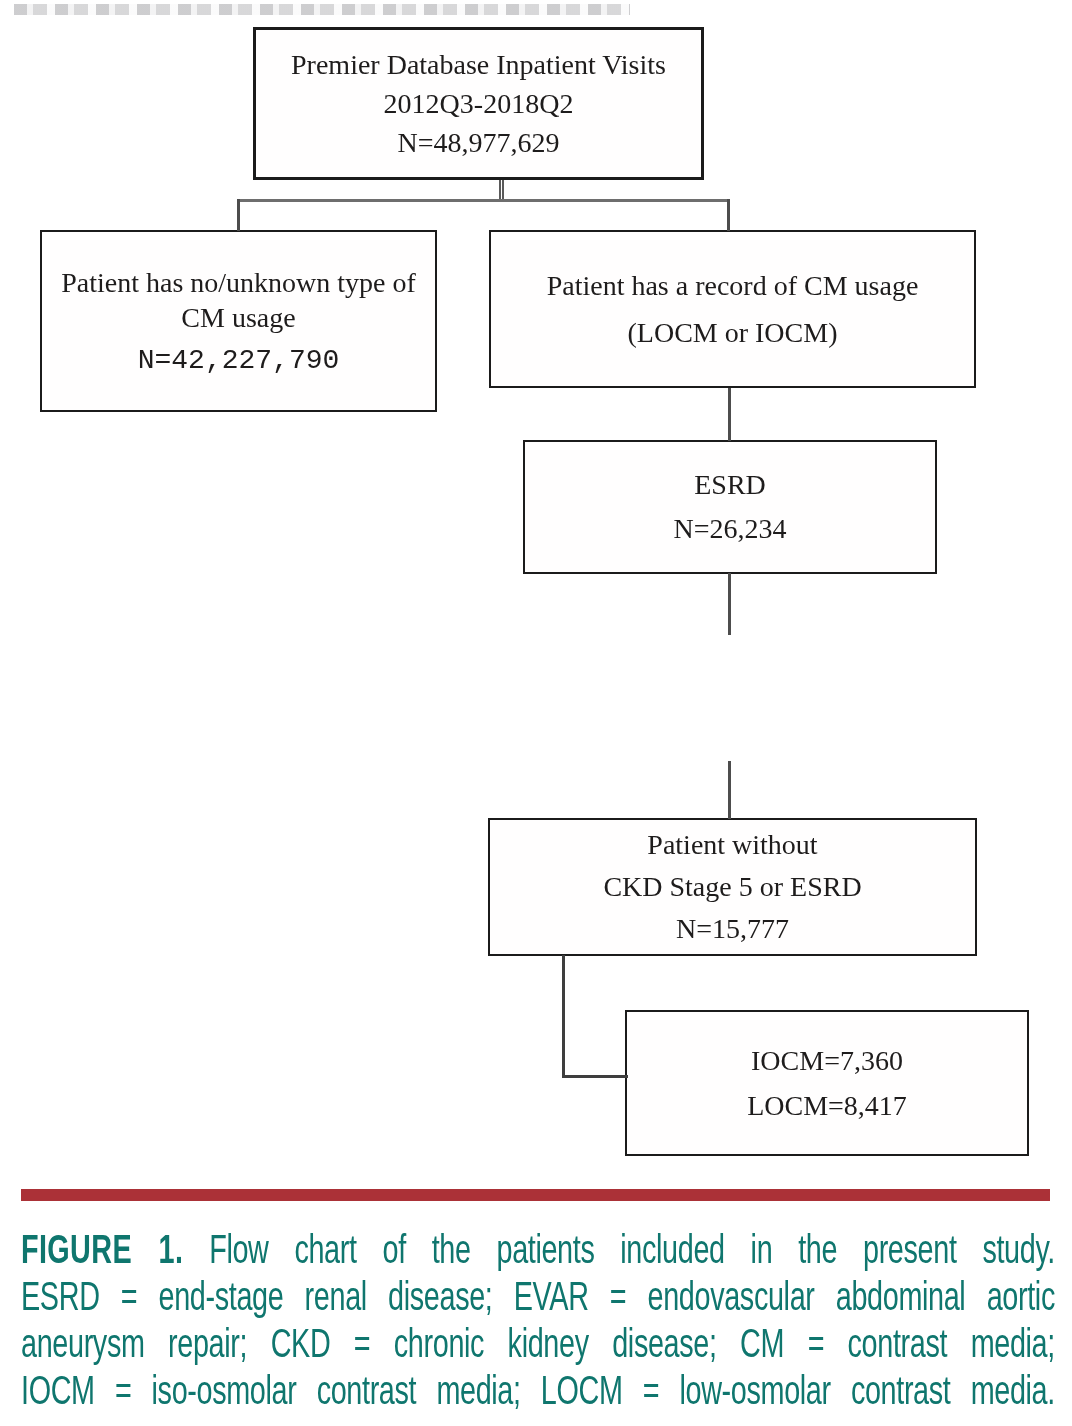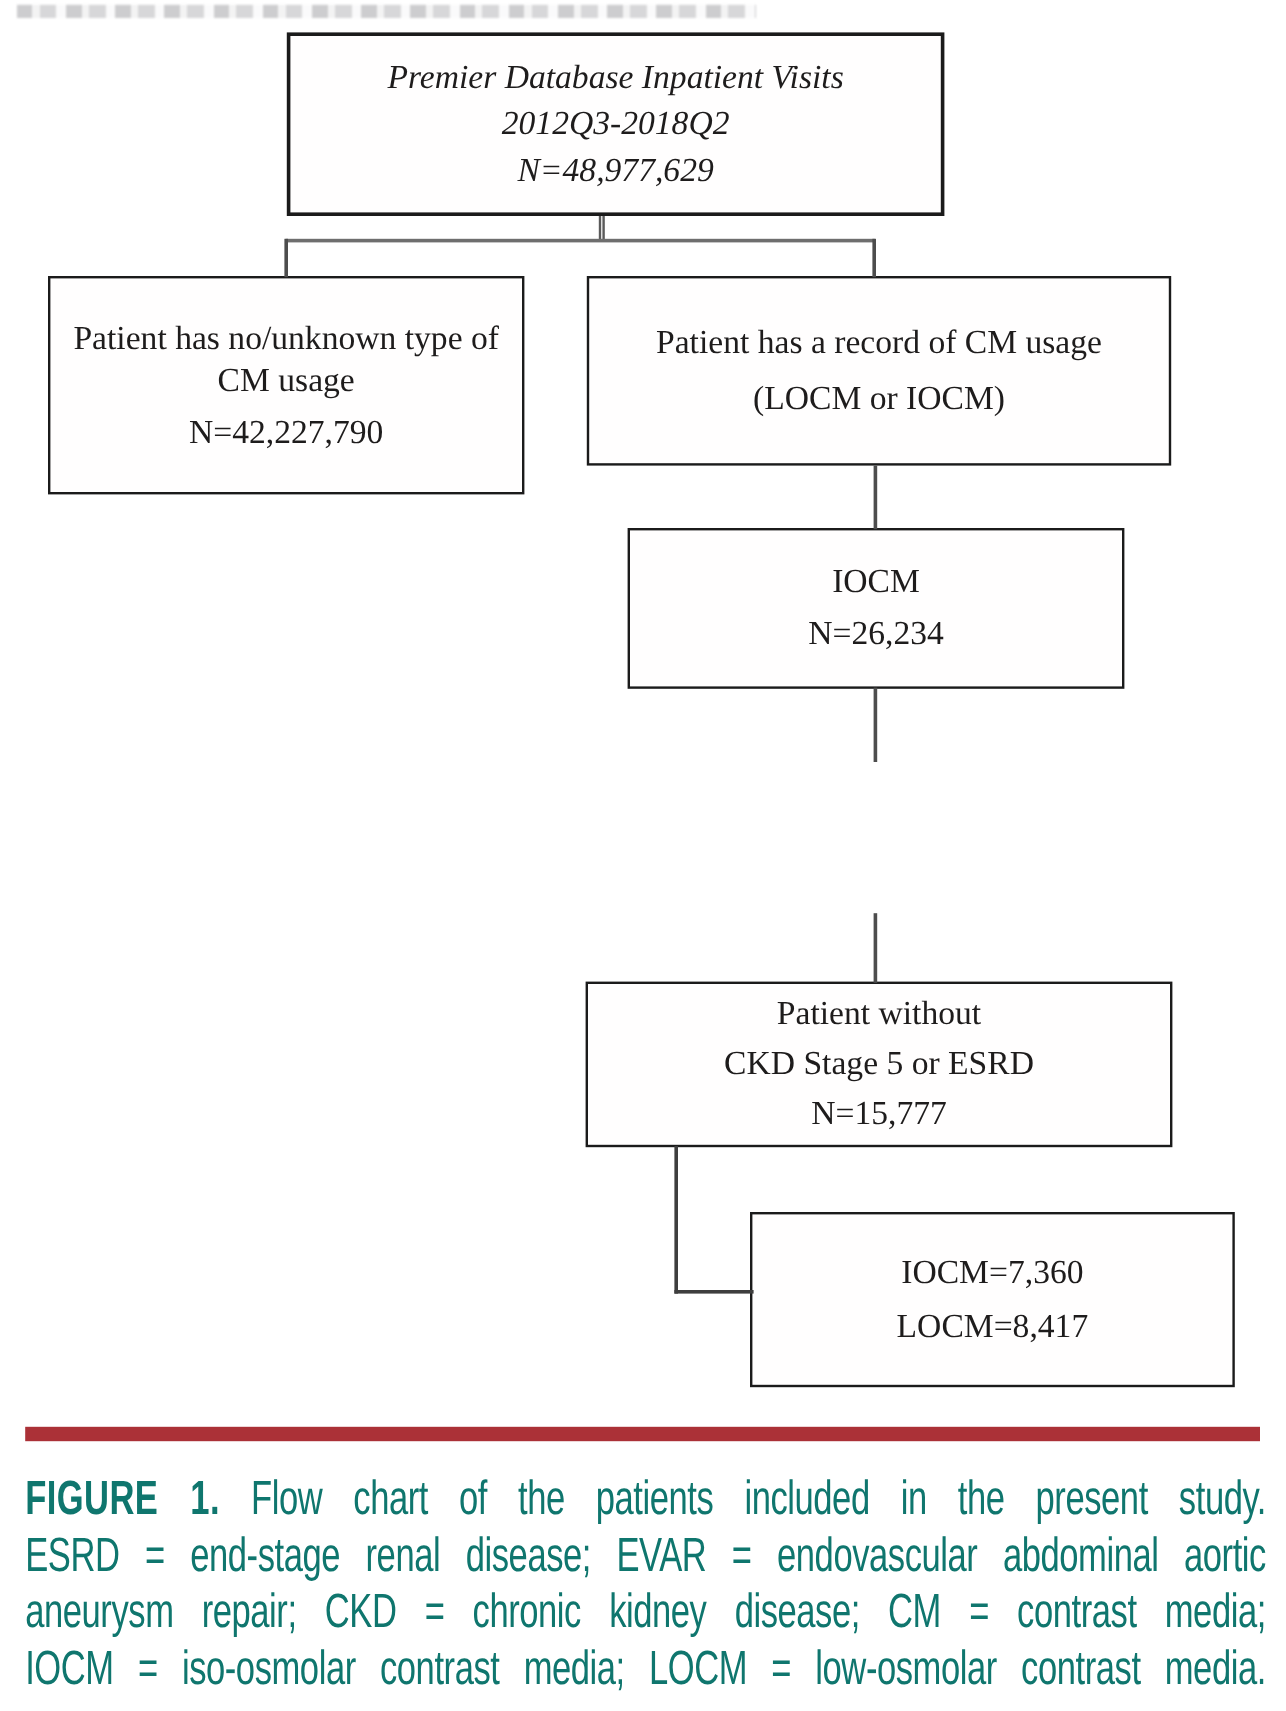--- a/index.html
+++ b/index.html
@@ -34,25 +34,25 @@
     justify-content: center;
     align-items: center;
     text-align: center;
     color: #1e1c1c;
     font-size: 28px;
     box-sizing: border-box;
     white-space: nowrap;
   }
   .nline { width: 100%; }
 
-  .node-root      { left: 239px; top: 27px;  width: 548px; height: 153px; border-width: 3px; font-style: italic; }
+  .node-root      { left: 253px; top: 27px;  width: 451px; height: 153px; border-width: 3px; }
   .node-root      .nline { line-height: 39px; }
   .node-no_cm     { left: 40px;  top: 230px; width: 397px; height: 182px; }
   .node-no_cm     .nline { line-height: 35px; }
-  .node-no_cm     .nline:last-child { margin-top: 8px; }
+  .node-no_cm     .nline:last-child { margin-top: 8px; font-family: Liberation Mono, monospace; }
   .node-cm        { left: 489px; top: 230px; width: 487px; height: 158px; align-items: center; }
   .node-cm        .nline { line-height: 47px; }
   .node-evar      { left: 523px; top: 440px; width: 414px; height: 134px; }
   .node-evar      .nline { line-height: 44px; }
   .node-high_risk { left: 523px; top: 634px; width: 414px; height: 128px; }
   .node-high_risk .nline { line-height: 41px; }
   .node-no_ckd5   { left: 488px; top: 818px; width: 489px; height: 138px; }
   .node-no_ckd5   .nline { line-height: 42px; }
   .node-cohort    { left: 625px; top: 1010px; width: 404px; height: 146px; }
   .node-cohort    .nline { line-height: 45px; }
@@ -118,21 +118,21 @@
     <div class="nline">CM usage</div>
     <div class="nline">N=42,227,790</div>
   </div>
 
   <div class="node node-cm">
     <div class="nline">Patient has a record of CM usage</div>
     <div class="nline">(LOCM or IOCM)</div>
   </div>
 
   <div class="node node-evar">
-    <div class="nline">IOCM</div>
+    <div class="nline">ESRD</div>
     <div class="nline">N=26,234</div>
   </div>
 
 
   <div class="node node-no_ckd5">
     <div class="nline">Patient without</div>
     <div class="nline">CKD Stage 5 or ESRD</div>
     <div class="nline">N=15,777</div>
   </div>
 

